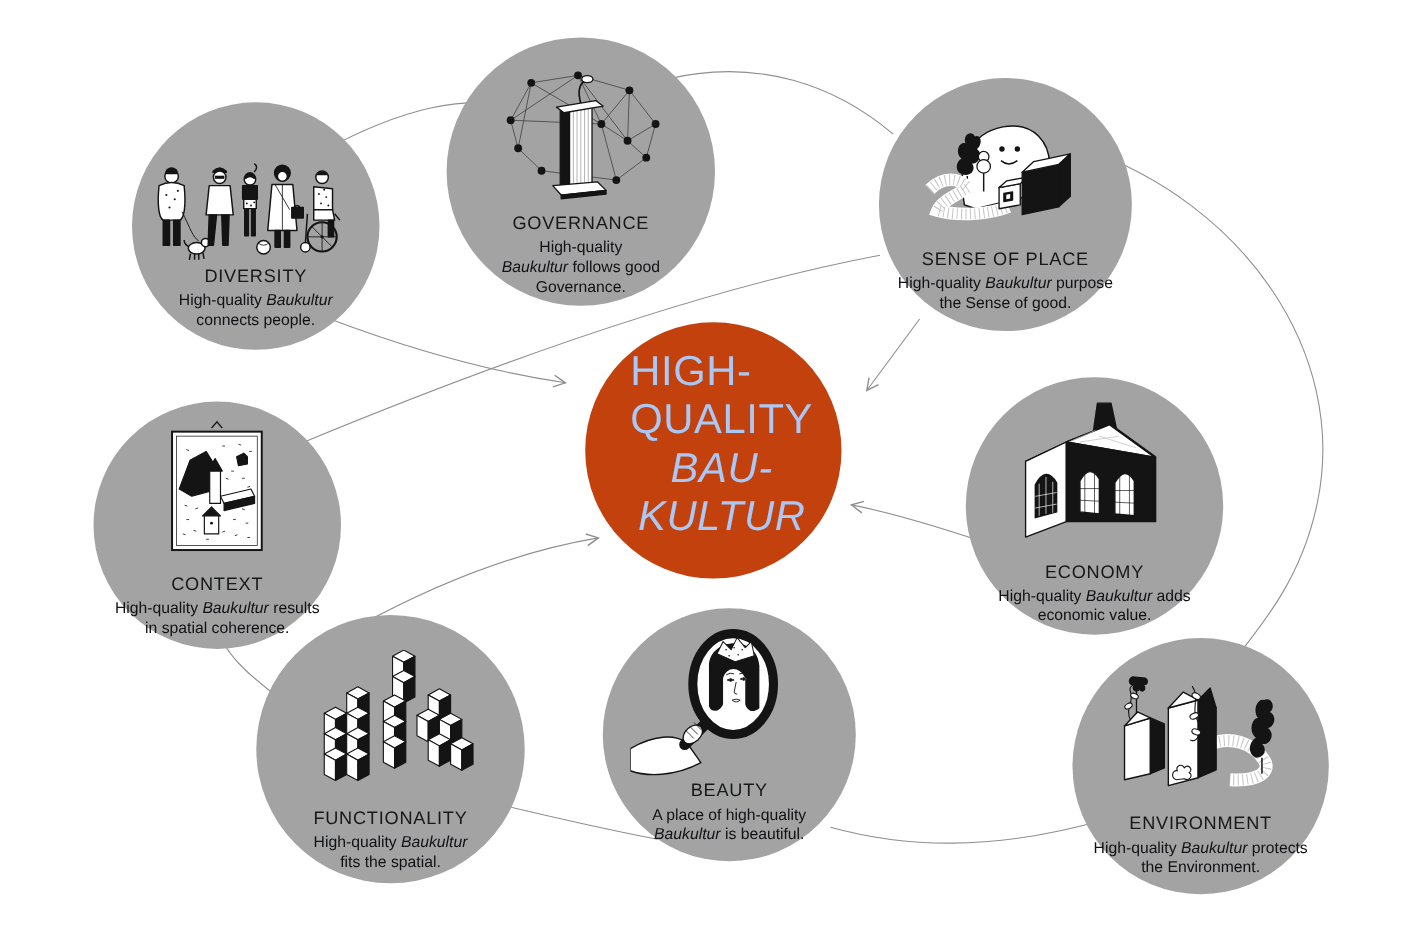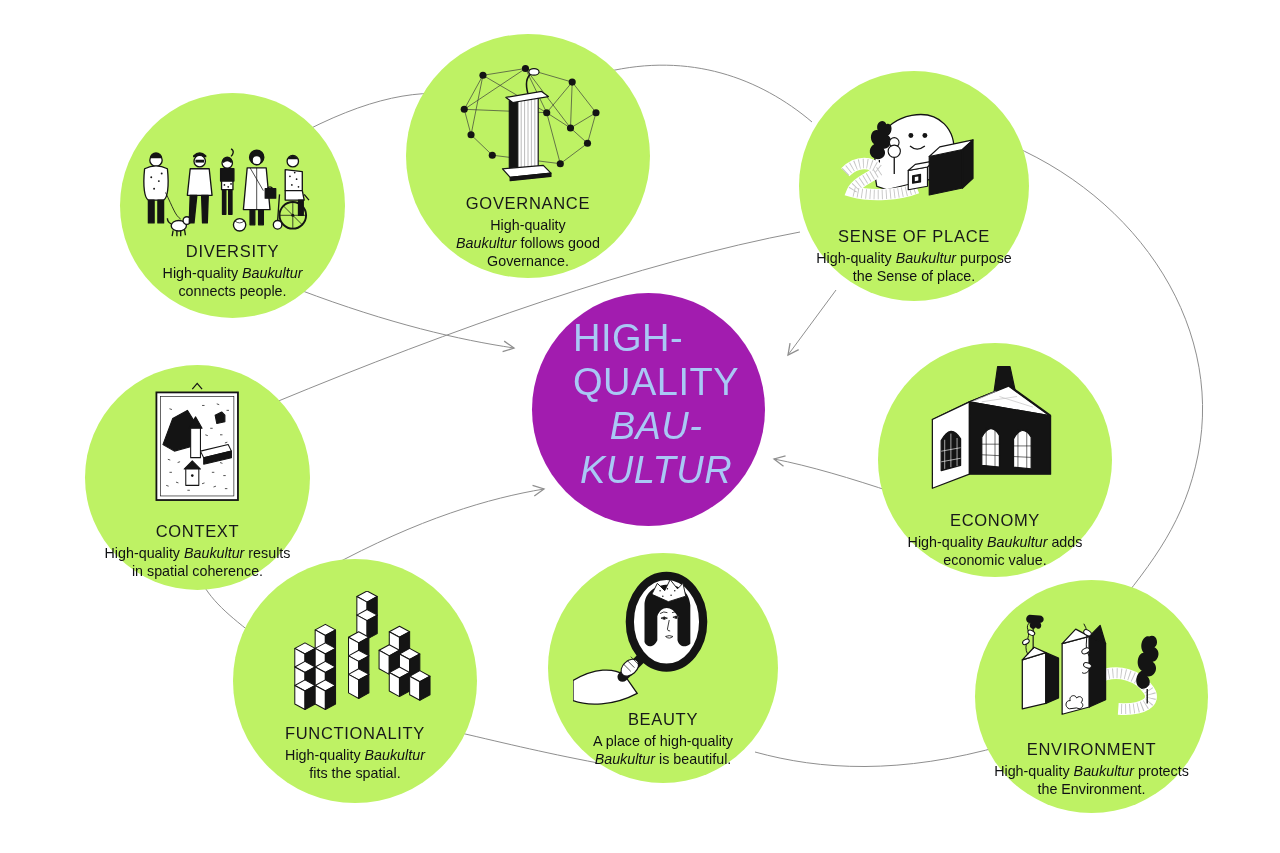--- a/index.html
+++ b/index.html
@@ -1,26 +1,26 @@
 <!DOCTYPE html>
 <html><head>
 <meta charset="utf-8">
 <style>
   html,body{margin:0;padding:0;background:#ffffff;}
   .canvas{position:relative;width:1280px;height:853px;background:#fff;overflow:hidden;
           font-family:"Liberation Sans",sans-serif;}
   #connections{position:absolute;left:0;top:0;z-index:0;}
-  .node{position:absolute;border-radius:50%;background:#bef264;z-index:1;}
+  .node{position:absolute;border-radius:50%;background:#a3a3a3;z-index:1;}
   .illus{position:absolute;}
   .ntext{position:absolute;left:0;width:100%;text-align:center;z-index:2;}
   .ntitle{font-size:16.5px;letter-spacing:.7px;color:#17181a;}
   .ndesc{font-family:Liberation Sans, sans-serif;font-size:14.3px;line-height:1.27;color:#101114;margin-top:3px;}
   .ndesc i{font-style:italic;}
   .center-circle{position:absolute;left:532px;top:293px;width:233px;height:233px;
-                 background:#a21caf;border-radius:50%;z-index:1;}
+                 background:#c2410c;border-radius:50%;z-index:1;}
   .center-text{position:absolute;left:41px;top:23px;font-size:38px;line-height:1.16;
                letter-spacing:.5px;color:#a9c8f5;}
   .cl{white-space:nowrap;}
   .cl.it{font-style:italic;text-align:center;}
 </style>
 </head>
 <body>
 
 <div class="canvas">
 
@@ -177,21 +177,21 @@
         <polygon points="101.5,91.5 105.5,90.8 105.5,95.5 101.5,96.2" fill="#fff" stroke="none"></polygon>
         <polygon points="118,68 156,60 156,104 118,112" fill="#141414"></polygon>
         <polygon points="118,68 130,57 168,49 156,60" fill="#fff"></polygon>
         <polygon points="156,60 168,49 168,93 156,104" fill="#141414"></polygon>
       </g>
     </svg>
     <div class="ntext" style="top:156px;">
       <div class="ntitle">SENSE OF PLACE</div>
       <div class="ndesc">
           <div><span>High-quality </span><i>Baukultur</i><span> purpose</span></div>
-          <div><span>the Sense of place.</span></div>
+          <div><span>the Sense of good.</span></div>
         </div>
     </div>
   </div>
 
   <div class="node" style="left:85px;top:365px;width:225px;height:225px;">
     <svg class="illus" style="left:60px;top:16px;width:106px;" viewBox="0 0 130 160">
       <path d="M58,10 L64,3 L70,10" fill="none" stroke="#141414" stroke-width="1.5"></path>
       <rect x="14" y="14" width="100" height="132" fill="#fff" stroke="#141414" stroke-width="2.2"></rect>
       <rect x="19" y="19" width="90" height="122" fill="#fff" stroke="#141414" stroke-width="0.8"></rect>
       <g stroke="#141414" stroke-width="1.3" stroke-linejoin="round">
@@ -265,21 +265,21 @@
       <use href="#cb" x="97" y="20"></use>
       <use href="#cb" x="88" y="44"></use>
       <use href="#cb" x="88" y="64"></use>
       <use href="#cb" x="88" y="84"></use>
       <use href="#cb" x="132" y="38"></use>
       <use href="#cb" x="121" y="58"></use>
         <use href="#cb" x="143" y="62"></use>
       <use href="#cb" x="132" y="82"></use>
         <use href="#cb" x="154" y="86"></use>
     </svg>
-    <div class="ntext" style="top:165px;">
+    <div class="ntext" style="top:176px;">
       <div class="ntitle">FUNCTIONALITY</div>
       <div class="ndesc">
           <div><span>High-quality </span><i>Baukultur</i></div>
           <div><span>fits the spatial.</span></div>
         </div>
     </div>
   </div>
 
   <div class="node" style="left:548px;top:553px;width:230px;height:230px;">
     <svg class="illus" style="left:25px;top:12px;width:165px;" viewBox="0 0 180 160">

